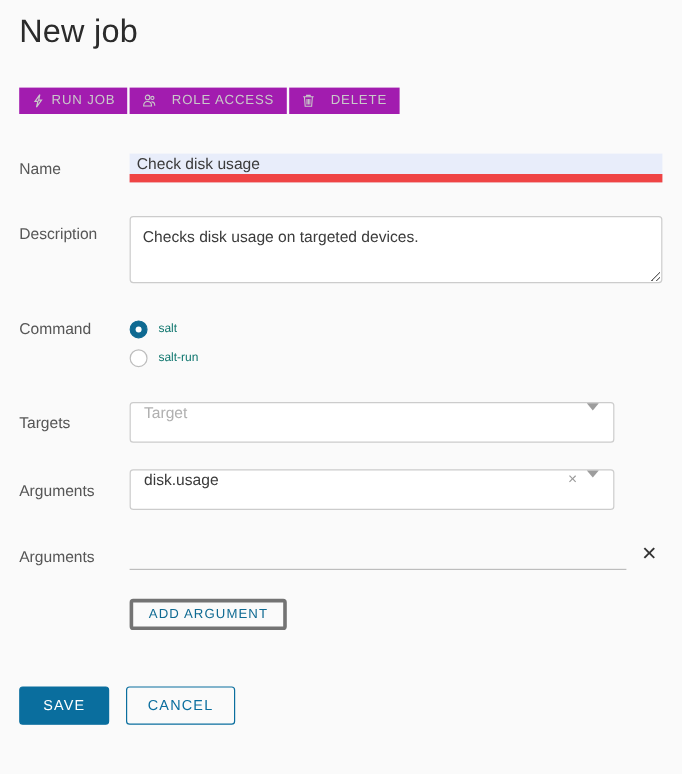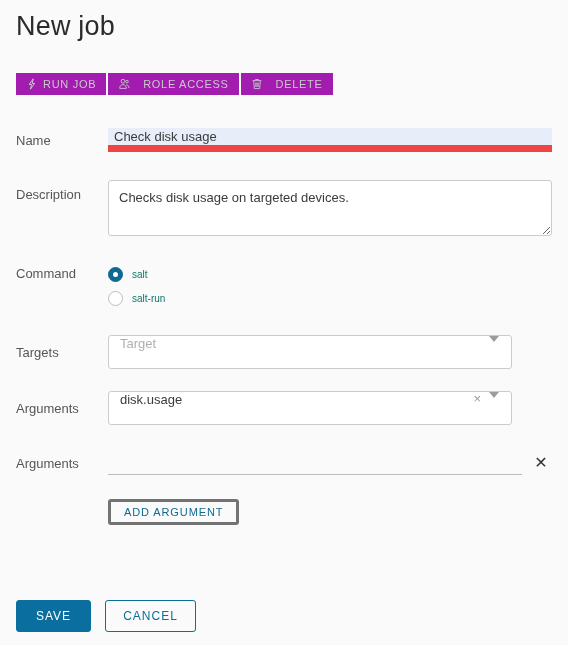--- a/index.html
+++ b/index.html
@@ -243,21 +243,21 @@
     letter-spacing: 0.9px;
     height: 26px;
     padding: 0 13px;
     cursor: pointer;
   }
 
   
   .actions {
     position: absolute;
     left: 16px;
-    top: 600px;
+    top: 572px;
     display: flex;
     align-items: center;
     gap: 14px;
   }
   .btn-primary {
     background: #0a6e9e;
     border: 1px solid #0a6e9e;
     border-radius: 3px;
     color: #ffffff;
     font-family: "Liberation Sans", sans-serif;

